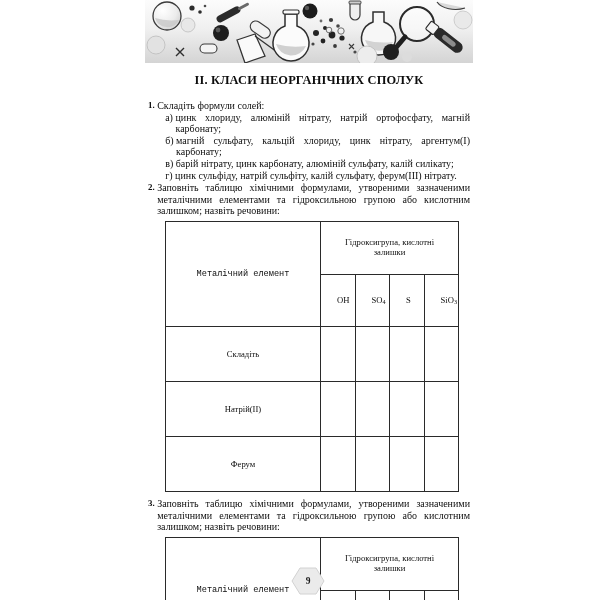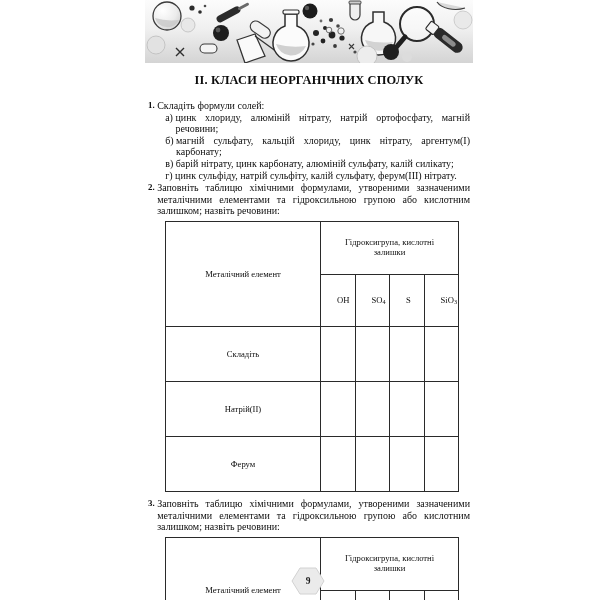--- a/index.html
+++ b/index.html
@@ -115,20 +115,21 @@
     text-align: center;
     vertical-align: middle;
     padding: 16px;
   }
   .c-metal { width: 122px; }
   .c-sub   { width: 43px; }
 
   .th-metal {
     font-weight: bold;
     height: 40px;
+    font-family: Liberation Mono, monospace;
   }
   .th-group {
     height: 20px;
     line-height: 9.6px;
     padding: 1px 2px;
   }
   .th-ion {
     height: 19px;
   }
   .row-label {
@@ -271,21 +272,21 @@
 
   <div class="content">
 
     <div class="task">
       <div class="task-num">1.</div>
       <div class="task-body">
         <div class="task-lead">Складіть формули солей:</div>
         <div class="sub-list">
           <div class="sub-item">
             <span class="sub-marker">а)</span>
-            <span class="sub-text">цинк хлориду, алюміній нітрату, натрій ортофосфату, магній речовини;</span>
+            <span class="sub-text">цинк хлориду, алюміній нітрату, натрій ортофосфату, магній карбонату;</span>
           </div>
           <div class="sub-item">
             <span class="sub-marker">б)</span>
             <span class="sub-text">магній сульфату, кальцій хлориду, цинк нітрату, аргентум(I) карбонату;</span>
           </div>
           <div class="sub-item">
             <span class="sub-marker">в)</span>
             <span class="sub-text">барій нітрату, цинк карбонату, алюміній сульфату, калій силікату;</span>
           </div>
           <div class="sub-item">

